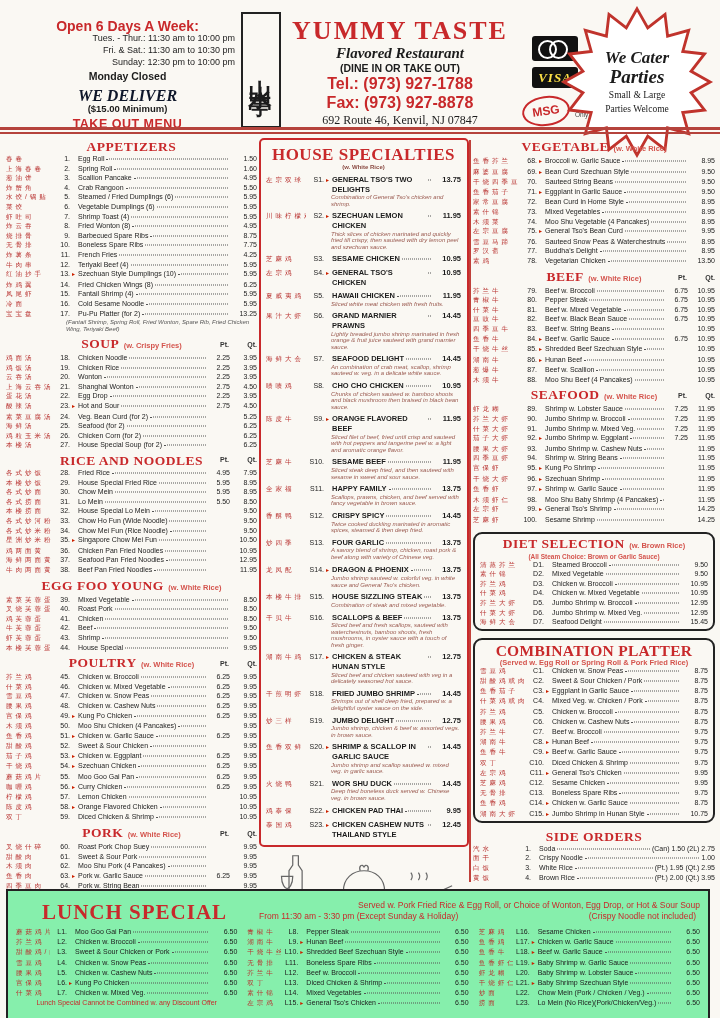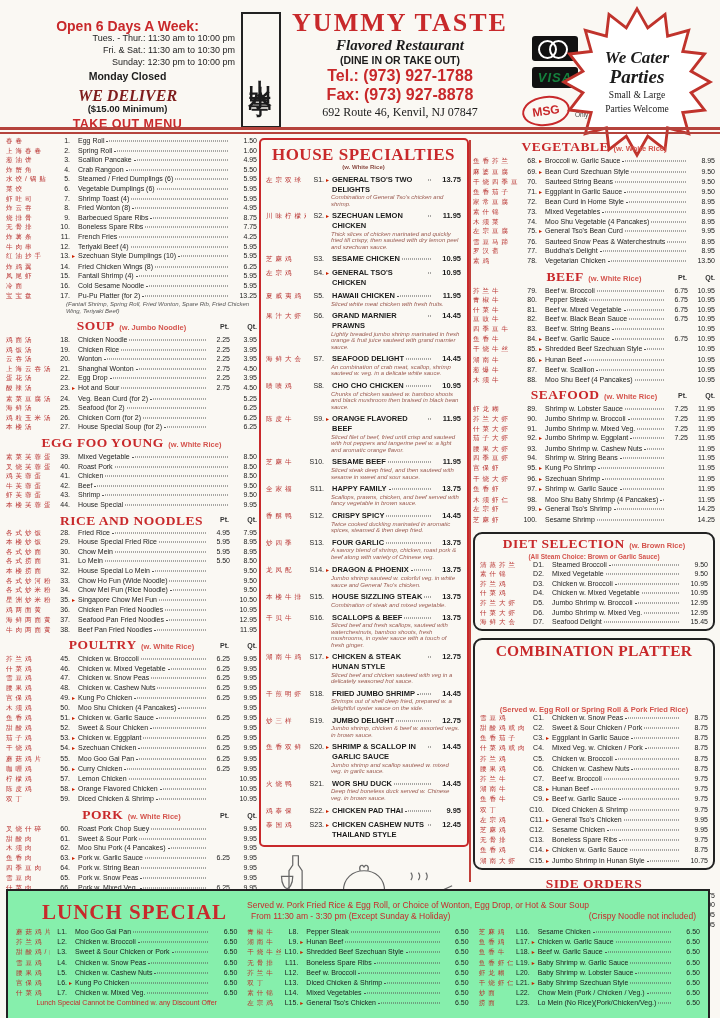--- a/index.html
+++ b/index.html
@@ -3,38 +3,38 @@
 <meta charset="utf-8">
 <style>
   html,body{margin:0;padding:0;background:#e6e4df;}
   #page{position:relative;width:720px;height:1018px;background:#faf8f3;overflow:hidden;
         font-family:"Liberation Sans",sans-serif;color:#1c1c1c;}
   
   .hours{position:absolute;left:20px;top:20px;width:215px;text-align:center;line-height:12px;}
   .hours .t1{color:#c8292b;font-weight:bold;font-size:14px;}
   .hours .hrline{font-weight:normal;font-size:9px;text-align:right;}
   .hours .closed{font-weight:bold;font-size:10.5px;margin-top:2px;}
-  .hours .deliver{font-family:"Liberation Serif",serif;font-style:italic;font-weight:bold;color:#7f1d1d;font-size:16px;margin-top:8px;}
+  .hours .deliver{font-family:"Liberation Serif",serif;font-style:italic;font-weight:bold;color:#0f172a;font-size:16px;margin-top:8px;}
   .hours .minimum{font-size:9.5px;font-weight:bold;margin-top:1px;}
   .hours .takeout{color:#c8292b;font-weight:bold;font-size:12.5px;margin-top:3px;letter-spacing:.5px;}
   .logo-box{position:absolute;left:241px;top:12px;width:36px;height:112px;border:2px solid #222;
             display:flex;align-items:center;justify-content:center;}
   .logo-box span{writing-mode:vertical-rl;text-orientation:upright;font-size:23px;font-weight:bold;letter-spacing:6px;}
-  .brand{position:absolute;left:284px;top:8px;width:232px;text-align:center;}
+  .brand{position:absolute;left:284px;top:16px;width:232px;text-align:center;}
   .brand .nm{color:#c8292b;font-weight:bold;font-size:26px;letter-spacing:2px;font-family:"Liberation Serif",serif;}
   .brand .sub{font-family:"Liberation Serif",serif;font-style:italic;font-weight:bold;font-size:15px;margin-top:-1px;}
   .brand .dine{font-weight:bold;font-size:10.5px;}
   .brand .tel,.brand .fax{color:#c8292b;font-weight:bold;font-size:16px;line-height:19px;}
   .brand .addr{font-family:"Liberation Serif",serif;font-size:12px;margin-top:1px;}
   .cards{position:absolute;left:532px;top:36px;width:48px;}
   .card{width:46px;height:25px;background:#111;border-radius:3px;margin-bottom:6px;position:relative;}
   .card .c1,.card .c2{position:absolute;top:4px;width:15px;height:15px;border:2px solid #fff;border-radius:50%;}
   .card .c1{left:6px;} .card .c2{left:17px;}
   .card.visa{display:flex;align-items:center;justify-content:center;height:21px;}
-  .card.visa span{color:#15803d;font-style:italic;font-weight:bold;font-size:13px;letter-spacing:1px;}
+  .card.visa span{color:#fde047;font-style:italic;font-weight:bold;font-size:13px;letter-spacing:1px;font-family:Liberation Serif, serif;}
   .msg{position:absolute;left:522px;top:96px;display:flex;align-items:center;}
   .msg .oval{width:44px;height:26px;border:2.5px solid #c8292b;border-radius:50%;color:#c8292b;
              font-weight:bold;font-size:12px;display:flex;align-items:center;justify-content:center;transform:rotate(-8deg);}
   .msg .req{font-size:6.5px;color:#444;margin-left:5px;line-height:7.5px;}
   .star-wrap{position:absolute;left:558px;top:6px;width:158px;height:152px;}
   .star-wrap svg{position:absolute;left:0;top:0;}
   .star-txt{position:absolute;left:0;top:0;width:158px;height:152px;display:flex;flex-direction:column;
             align-items:center;justify-content:center;text-align:center;}
   .star-txt .l1{font-family:"Liberation Serif",serif;font-style:italic;font-weight:bold;font-size:17px;line-height:18px;}
   .star-txt .l2{font-family:"Liberation Serif",serif;font-style:italic;font-weight:bold;font-size:19px;line-height:20px;}
@@ -80,21 +80,21 @@
   .combo-title{font-family:"Liberation Serif",serif;font-weight:bold;color:#c8292b;font-size:15.5px;text-align:center;line-height:17px;letter-spacing:.3px;}
   .cond{display:flex;justify-content:center;gap:18px;margin-top:7px;}
   .cond .ci{display:flex;align-items:center;color:#c8292b;font-weight:bold;font-size:9.5px;}
   .cbx{width:8px;height:8px;border:1.5px solid #c8292b;display:inline-block;margin-right:4px;background:#fff;}
   
   .lunch{position:absolute;left:6px;top:889px;width:704px;height:148px;border:2.5px solid #222;
          background:#86efac;box-sizing:border-box;padding:9px 8px;}
   .lunch-head{display:flex;align-items:flex-start;}
   .lunch-title{font-family:"Liberation Serif",serif;font-weight:bold;color:#c8292b;font-size:21px;width:205px;
                letter-spacing:1px;padding-left:26px;}
-  .lunch-info{flex:1;color:#c8292b;font-size:8.5px;line-height:10.5px;text-align:left;}
+  .lunch-info{flex:1;color:#c8292b;font-size:8.5px;line-height:10.5px;text-align:right;margin-left:8px;}
   .lunch-info .l2{display:flex;justify-content:space-between;padding:0 4px;}
   .lunch-cols{display:flex;gap:10px;margin-top:2px;}
   .lunch-col{flex:1;}
   .lunch-col .zh{width:34px;} .lunch-col .row{font-size:7px;line-height:10.2px;} .lunch-col .num{width:17px;}
   .lunch-note{color:#c8292b;font-size:7px;text-align:center;margin-top:1px;}
 </style>
 </head>
 <body>
 
 <div id="page">
@@ -155,20 +155,21 @@
 
   <div class="rule">
       <div></div>
       <div></div>
     </div>
   <div class="vline"></div>
 
   <div class="col-left">
 
     <div>
+      <div class="sec-head"><span class="sec-title">APPETIZERS</span></div>
       <div>
 
       <div class="row">
           <span class="zh">春卷</span>
           <span class="num">1.</span>
           <span class="hot"></span>
           <span class="nm2">Egg Roll</span>
           <span class="lead"></span>
           <span class="qt">1.50</span>
         </div>
@@ -300,21 +301,21 @@
           <span class="lead"></span>
           <span class="qt">13.25</span>
         </div>
         </div>
       <div class="sec-note">(Fantail Shrimp, Spring Roll, Fried Wonton, Spare Rib, Fried Chicken Wing, Teriyaki Beef)</div>
     </div>
 
     <div>
       <div class="sec-head">
         <span class="sec-title">SOUP</span>
-        <span class="sec-sub">(w. Jumbo Noodle)</span>
+        <span class="sec-sub">(w. Crispy Fries)</span>
         <span class="ptqt">
             <span class="pl">Pt.</span>
             <span class="ql">Qt.</span>
           </span>
       </div>
       <div>
 
       <div class="row">
           <span class="zh">鸡面汤</span>
           <span class="num">18.</span>
@@ -397,78 +398,20 @@
           <span class="qt">6.25</span>
         </div>
           <div class="row">
           <span class="zh">本楼汤</span>
           <span class="num">27.</span>
           <span class="hot"></span>
           <span class="nm2">House Special Soup (for 2)</span>
           <span class="lead"></span>
           <span class="pt"></span>
           <span class="qt">6.25</span>
-        </div>
-        </div>
-    </div>
-
-    <div>
-      <div class="sec-head">
-        <span class="sec-title">EGG FOO YOUNG</span>
-        <span class="sec-sub">(w. White Rice)</span>
-      </div>
-      <div>
-
-      <div class="row">
-          <span class="zh">素菜芙蓉蛋</span>
-          <span class="num">39.</span>
-          <span class="hot"></span>
-          <span class="nm2">Mixed Vegetable</span>
-          <span class="lead"></span>
-          <span class="qt">8.50</span>
-        </div>
-          <div class="row">
-          <span class="zh">叉烧芙蓉蛋</span>
-          <span class="num">40.</span>
-          <span class="hot"></span>
-          <span class="nm2">Roast Pork</span>
-          <span class="lead"></span>
-          <span class="qt">8.50</span>
-        </div>
-          <div class="row">
-          <span class="zh">鸡芙蓉蛋</span>
-          <span class="num">41.</span>
-          <span class="hot"></span>
-          <span class="nm2">Chicken</span>
-          <span class="lead"></span>
-          <span class="qt">8.50</span>
-        </div>
-          <div class="row">
-          <span class="zh">牛芙蓉蛋</span>
-          <span class="num">42.</span>
-          <span class="hot"></span>
-          <span class="nm2">Beef</span>
-          <span class="lead"></span>
-          <span class="qt">9.50</span>
-        </div>
-          <div class="row">
-          <span class="zh">虾芙蓉蛋</span>
-          <span class="num">43.</span>
-          <span class="hot"></span>
-          <span class="nm2">Shrimp</span>
-          <span class="lead"></span>
-          <span class="qt">9.50</span>
-        </div>
-          <div class="row">
-          <span class="zh">本楼芙蓉蛋</span>
-          <span class="num">44.</span>
-          <span class="hot"></span>
-          <span class="nm2">House Special</span>
-          <span class="lead"></span>
-          <span class="qt">9.95</span>
         </div>
         </div>
     </div>
 
     <div>
       <div class="sec-head">
         <span class="sec-title">RICE AND NOODLES</span>
         <span class="ptqt">
             <span class="pl">Pt.</span>
             <span class="ql">Qt.</span>
@@ -567,20 +510,78 @@
           <span class="qt">12.95</span>
         </div>
           <div class="row">
           <span class="zh">牛肉两面黄</span>
           <span class="num">38.</span>
           <span class="hot"></span>
           <span class="nm2">Beef Pan Fried Noodles</span>
           <span class="lead"></span>
           <span class="pt"></span>
           <span class="qt">11.95</span>
+        </div>
+        </div>
+    </div>
+
+    <div>
+      <div class="sec-head">
+        <span class="sec-title">EGG FOO YOUNG</span>
+        <span class="sec-sub">(w. White Rice)</span>
+      </div>
+      <div>
+
+      <div class="row">
+          <span class="zh">素菜芙蓉蛋</span>
+          <span class="num">39.</span>
+          <span class="hot"></span>
+          <span class="nm2">Mixed Vegetable</span>
+          <span class="lead"></span>
+          <span class="qt">8.50</span>
+        </div>
+          <div class="row">
+          <span class="zh">叉烧芙蓉蛋</span>
+          <span class="num">40.</span>
+          <span class="hot"></span>
+          <span class="nm2">Roast Pork</span>
+          <span class="lead"></span>
+          <span class="qt">8.50</span>
+        </div>
+          <div class="row">
+          <span class="zh">鸡芙蓉蛋</span>
+          <span class="num">41.</span>
+          <span class="hot"></span>
+          <span class="nm2">Chicken</span>
+          <span class="lead"></span>
+          <span class="qt">8.50</span>
+        </div>
+          <div class="row">
+          <span class="zh">牛芙蓉蛋</span>
+          <span class="num">42.</span>
+          <span class="hot"></span>
+          <span class="nm2">Beef</span>
+          <span class="lead"></span>
+          <span class="qt">9.50</span>
+        </div>
+          <div class="row">
+          <span class="zh">虾芙蓉蛋</span>
+          <span class="num">43.</span>
+          <span class="hot"></span>
+          <span class="nm2">Shrimp</span>
+          <span class="lead"></span>
+          <span class="qt">9.50</span>
+        </div>
+          <div class="row">
+          <span class="zh">本楼芙蓉蛋</span>
+          <span class="num">44.</span>
+          <span class="hot"></span>
+          <span class="nm2">House Special</span>
+          <span class="lead"></span>
+          <span class="qt">9.95</span>
         </div>
         </div>
     </div>
 
     <div>
       <div class="sec-head">
         <span class="sec-title">POULTRY</span>
         <span class="sec-sub">(w. White Rice)</span>
         <span class="ptqt">
             <span class="pl">Pt.</span>
@@ -1508,21 +1509,21 @@
           <span class="hot"></span>
           <span class="nm2">Seafood Delight</span>
           <span class="lead"></span>
           <span class="qt">15.45</span>
         </div>
         </div>
     </div>
 
     <div class="blackbox">
       <div class="combo-title">COMBINATION PLATTER</div>
-      <div class="sec-sub2" style="font-size:7.5px;margin-top:47px;">(Served w. Egg Roll or Spring Roll &amp; Pork Fried Rice)</div>
+      <div class="sec-sub2" style="font-size:7.5px;">(Served w. Egg Roll or Spring Roll &amp; Pork Fried Rice)</div>
       <div>
 
       <div class="row" style="line-height:10.2px;">
           <span class="zh">雪豆鸡</span>
           <span class="num">C1.</span>
           <span class="hot"></span>
           <span class="nm2">Chicken w. Snow Peas</span>
           <span class="lead"></span>
           <span class="qt">8.75</span>
         </div>

